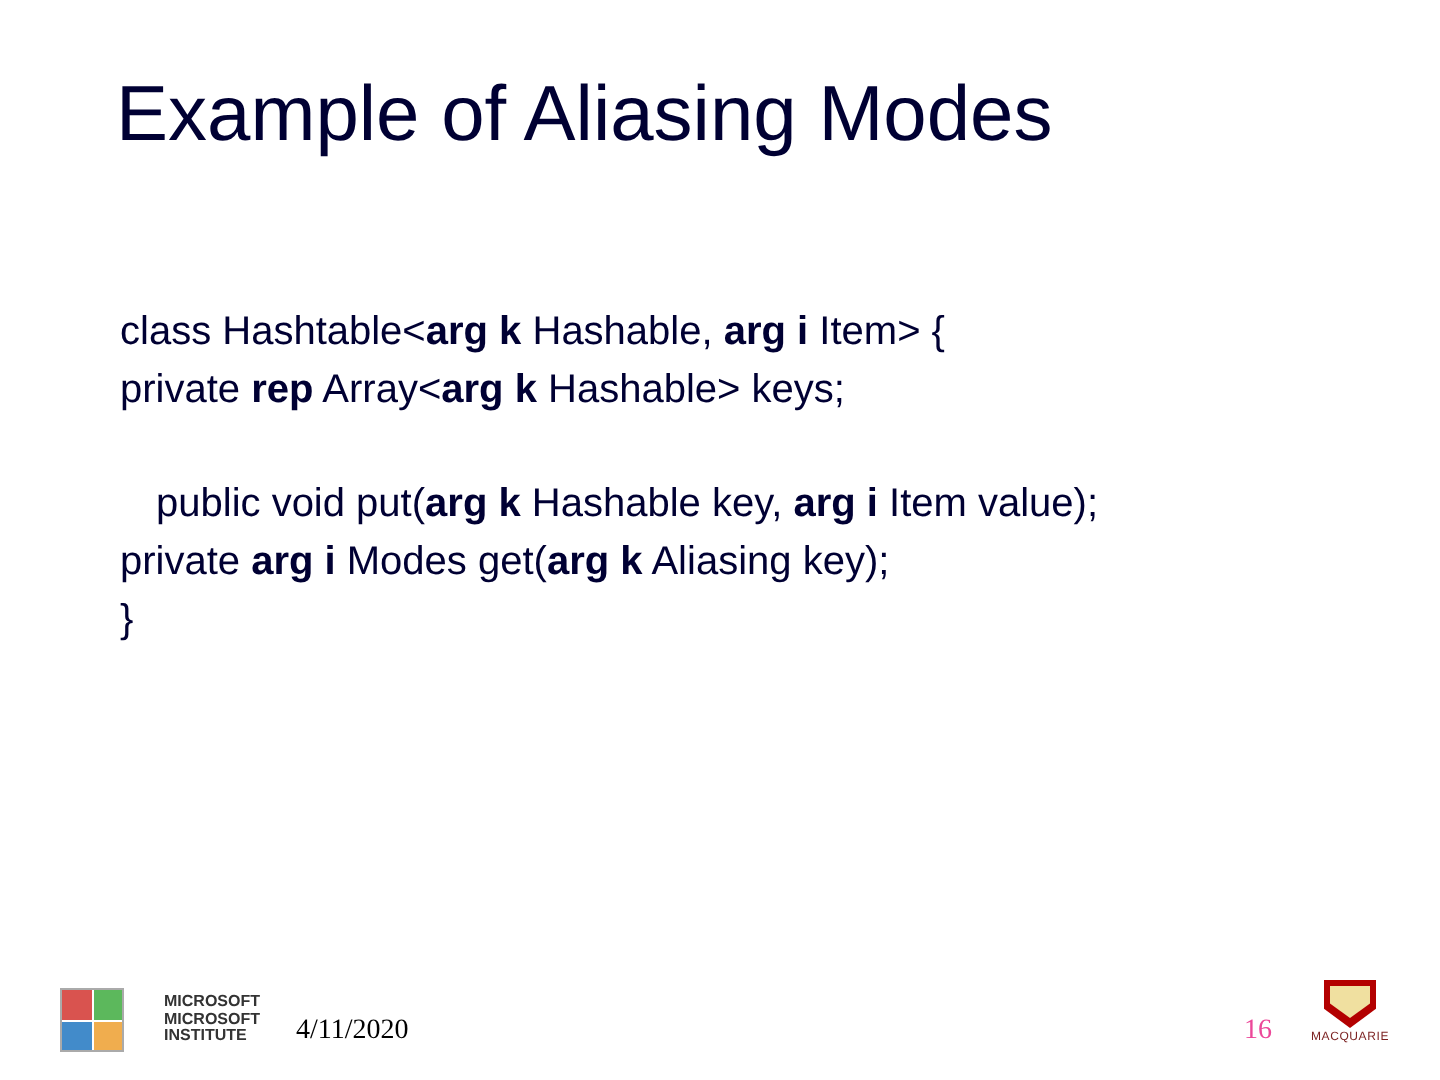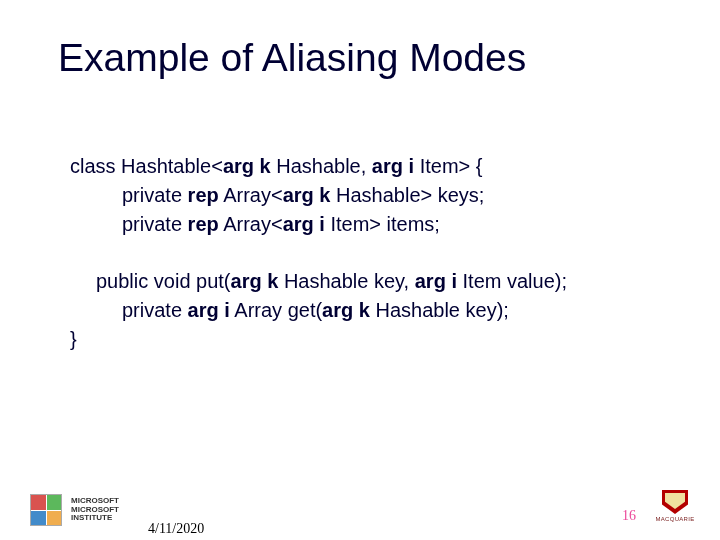--- a/index.html
+++ b/index.html
@@ -30,57 +30,57 @@
   }
   .body {
     position: absolute;
     left: 60px;
     top: 152px;
     width: 620px;
     font-size: 20px;
     line-height: 1.45;
     color: #000033;
   }
-  .ind0 { margin-left: 10px; }
-  .ind1 { margin-left: 62px; }
-  .ind1b { margin-left: 36px; }
+  .ind0 { margin-left: 0; }
+  .ind1 { }
+  .ind1b { margin-left: 18px; }
   .line { white-space: nowrap; }
   .b { font-weight: bold; }
   .footer {
     position: absolute;
     left: 0;
     bottom: 0;
     width: 720px;
     height: 58px;
   }
   .date {
     position: absolute;
     left: 148px;
-    bottom: 3px;
+    bottom: 16px;
     font-size: 14px;
     font-family: "Times New Roman", Times, serif;
     color: #000000;
   }
   .pagenum {
     position: absolute;
     right: 84px;
     bottom: 16px;
     font-size: 14px;
     font-family: "Times New Roman", Times, serif;
     color: #ec4899;
   }
   .logo-left {
     position: absolute;
     left: 30px;
     bottom: 10px;
     width: 110px;
     height: 40px;
     display: flex;
     align-items: center;
-    gap: 9px;
+    gap: 20px;
   }
   .ms-square {
     width: 30px;
     height: 30px;
     display: grid;
     grid-template-columns: 1fr 1fr;
     grid-template-rows: 1fr 1fr;
     gap: 1px;
     border: 1px solid #aaa;
   }
@@ -137,30 +137,27 @@
 
   <div class="title">Example of Aliasing Modes</div>
 
   <div class="body">
     <div class="line ind0">
       <span>class Hashtable&lt;</span><span class="b">arg k</span><span> Hashable, </span><span class="b">arg i</span><span> Item&gt; {</span>
     </div>
     <div class="line ind1">
       <span>private </span><span class="b">rep</span><span> Array&lt;</span><span class="b">arg k</span><span> Hashable&gt; keys;</span>
     </div>
-    <div class="line ind1">
-      <span>private </span><span class="b">rep</span><span> Array&lt;</span><span class="b">arg i</span><span> Item&gt; items;</span>
-    </div>
 
     <div class="block2">
       <div class="line ind1b">
         <span>public void put(</span><span class="b">arg k</span><span> Hashable key, </span><span class="b">arg i</span><span> Item value);</span>
       </div>
       <div class="line ind1">
-        <span>private </span><span class="b">arg i</span><span> Array get(</span><span class="b">arg k</span><span> Hashable key);</span>
+        <span>private </span><span class="b">arg i</span><span> Modes get(</span><span class="b">arg k</span><span> Aliasing key);</span>
       </div>
       <div class="line ind0">}</div>
     </div>
   </div>
 
   <div class="footer">
     <div class="logo-left">
       <div class="ms-square">
         <div class="r"></div>
           <div class="g"></div>

